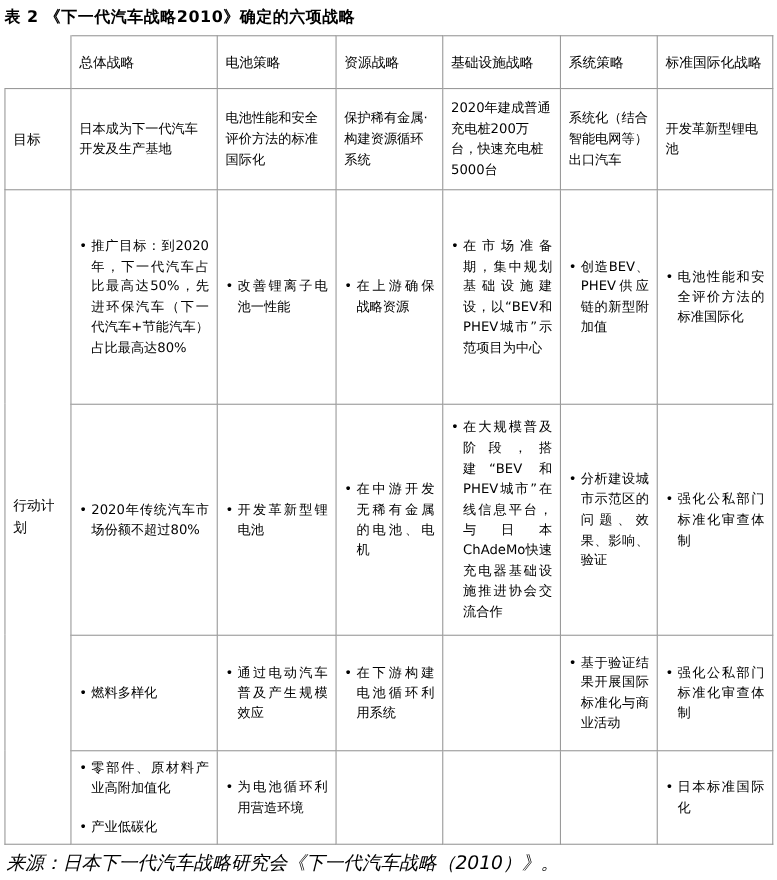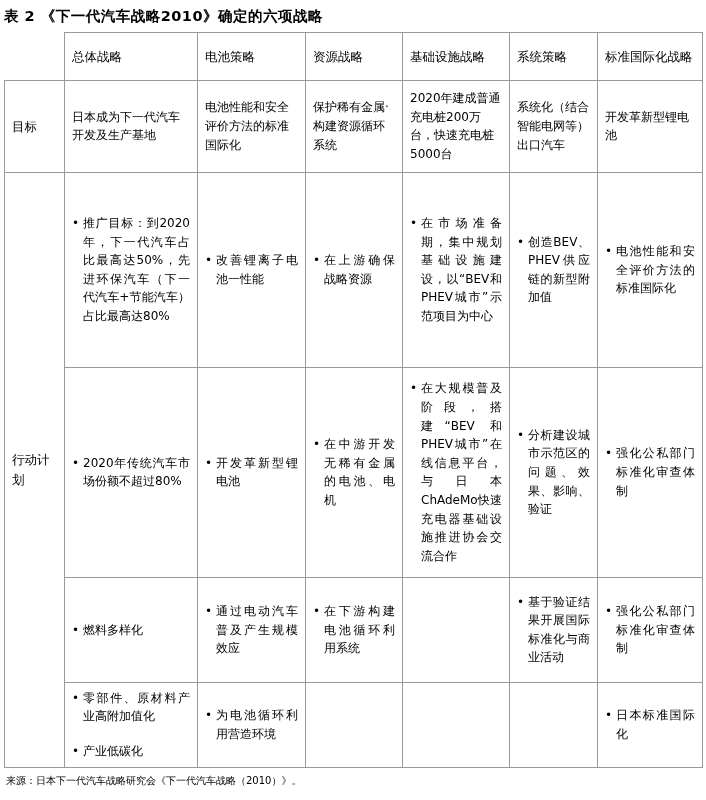--- a/index.html
+++ b/index.html
@@ -76,23 +76,24 @@
     content: "\2022";
     position: absolute;
     left: 0;
     top: 0;
   }
   .band { height: 195px; }
   .band-b { height: 210px; }
   .band-c { height: 105px; }
   .band-d { height: 75px; }
   .source {
-    font-size: 10px;
+    font-size: 17px;
     padding: 6px 2px 0 2px;
     line-height: 1.4;
+    font-style: italic;
   }
 </style>
 </head>
 <body>
 
 <div class="page">
 
   <div class="title">表 2  《下一代汽车战略2010》确定的六项战略</div>
 
   <table class="matrix">

